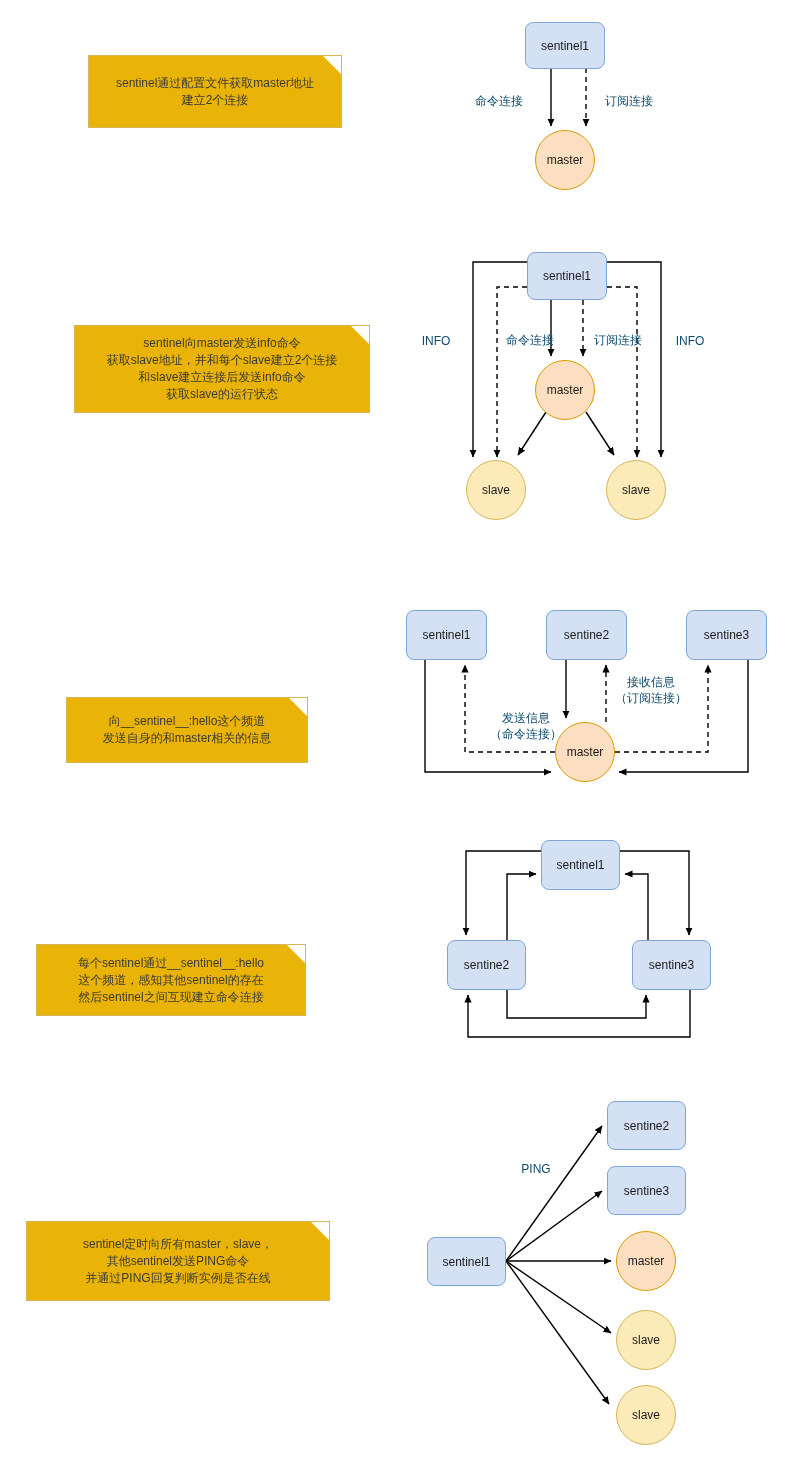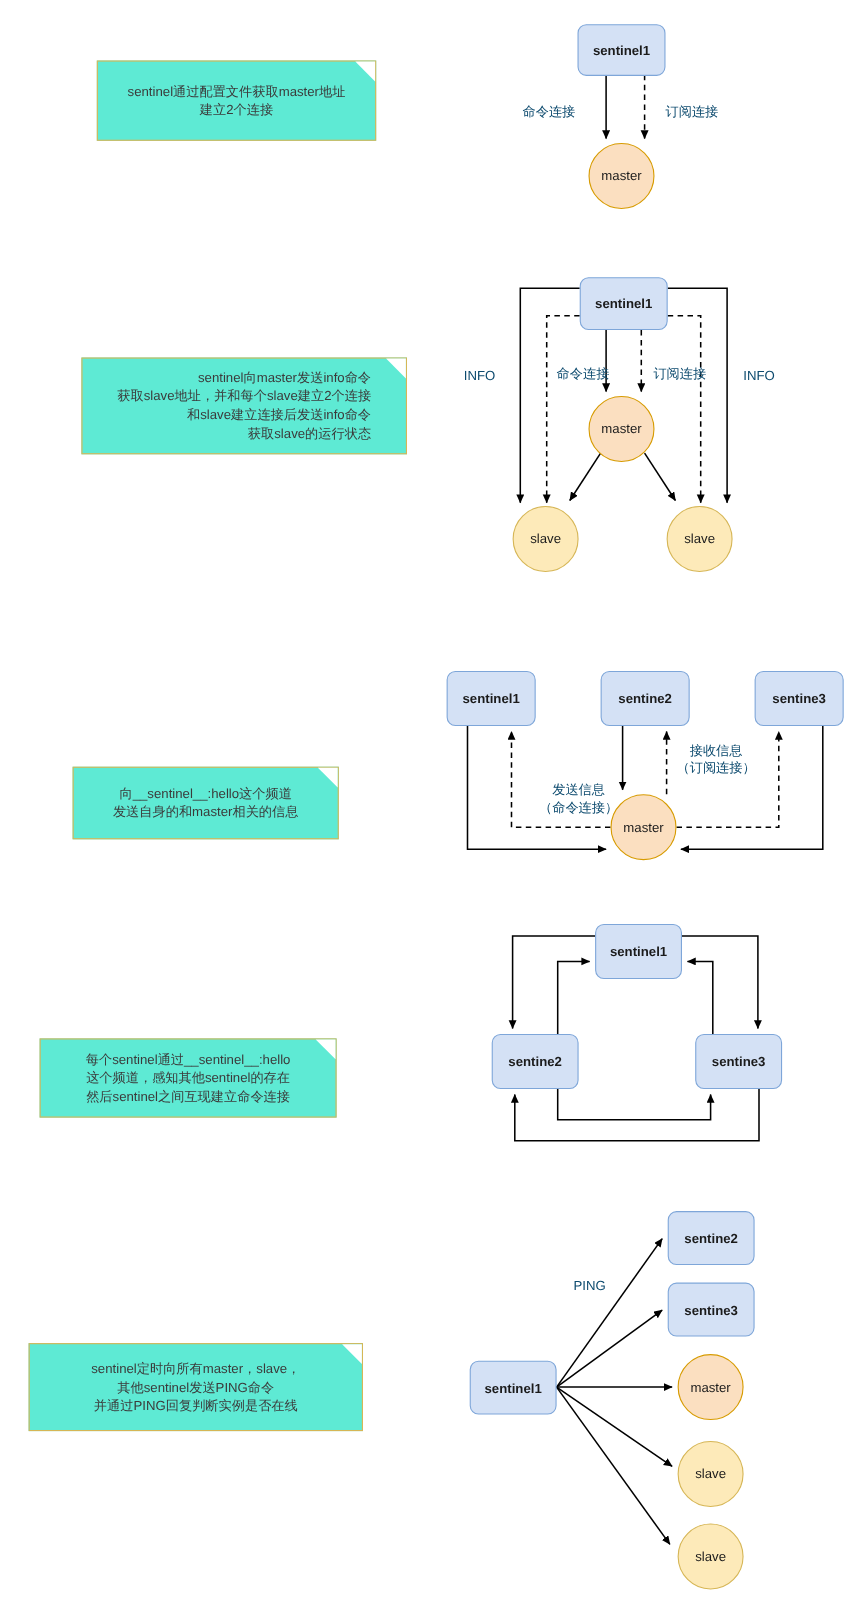--- a/index.html
+++ b/index.html
@@ -10,21 +10,21 @@
     position:relative;
     overflow:hidden;
     color:#000;
   }
   .canvas{position:absolute;left:0;top:0;width:787px;height:1465px;}
   svg.layer{position:absolute;left:0;top:0;width:787px;height:1465px;overflow:visible;}
 
   
   .note{
     position:absolute;
-    background:#5eead4;
+    background:#eab308;
     border:1px solid #d6b656;
     box-sizing:border-box;
     display:flex;align-items:center;justify-content:center;
     text-align:center;
     font-size:12px;
     line-height:17px;
     color:#3b3b3b;
     white-space:pre-line;
     padding:22px 10px;
   }
@@ -42,21 +42,20 @@
     box-sizing:border-box;
     display:flex;align-items:center;justify-content:center;
     font-size:12px;
     color:#1b1b1b;
     text-align:center;
   }
   .rect{
     background:#d4e1f5;
     border:1px solid #7ea6d9;
     border-radius:8px;
-    font-weight:bold;
   }
   .circle-master{
     background:#fbdfc0;
     border:1px solid #d79b00;
     border-radius:50%;
   }
   .circle-slave{
     background:#fdeab9;
     border:1px solid #d6b656;
     border-radius:50%;
@@ -139,21 +138,21 @@
   <div class="node rect" style="left:525px;top:22px;width:80px;height:47px;">
     <span>sentinel1</span>
   </div>
   <div class="node circle-master" style="left:535px;top:130px;width:60px;height:60px;">
     <span>master</span>
   </div>
 
   <div class="elabel" style="left:466px;top:93px;width:66px;">命令连接</div>
   <div class="elabel" style="left:596px;top:93px;width:66px;">订阅连接</div>
 
-  <div class="note" style="left:74px;top:325px;width:296px;height:88px;text-align:right;">
+  <div class="note" style="left:74px;top:325px;width:296px;height:88px;">
     <span class="fold-tri"></span>
     <span class="note-text">sentinel向master发送info命令
 获取slave地址，并和每个slave建立2个连接
 和slave建立连接后发送info命令
 获取slave的运行状态</span>
   </div>
 
   <div class="node rect" style="left:527px;top:252px;width:80px;height:48px;">
     <span>sentinel1</span>
   </div>

